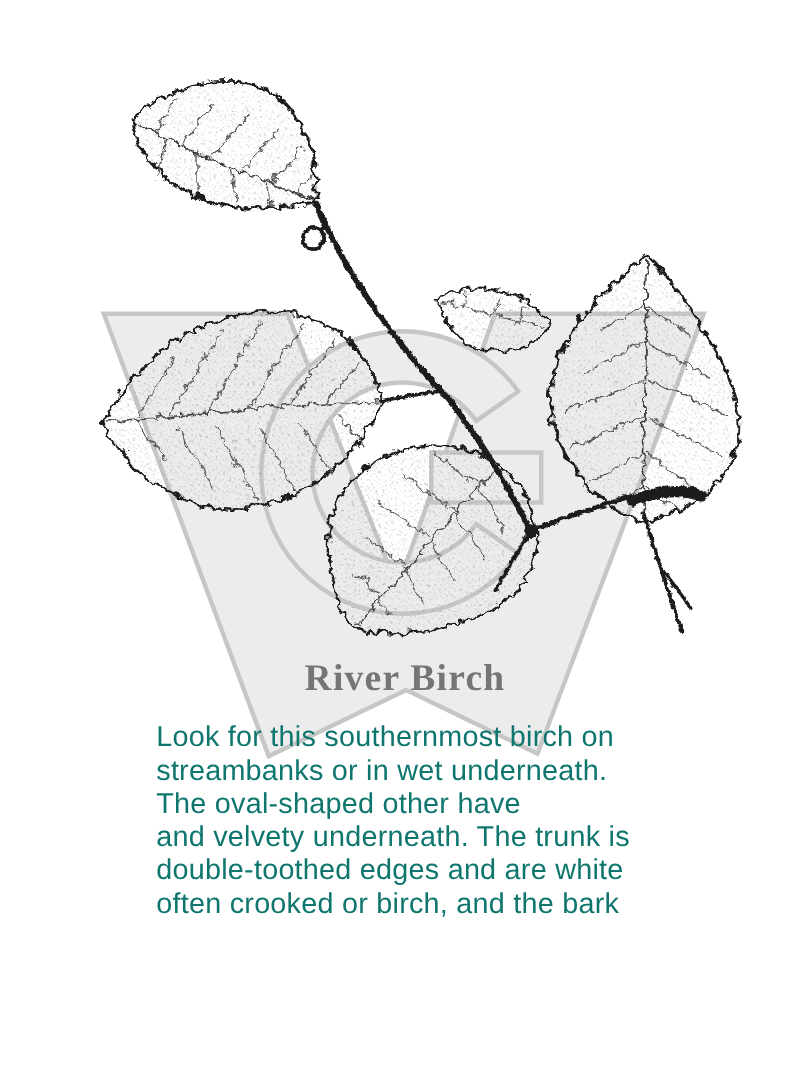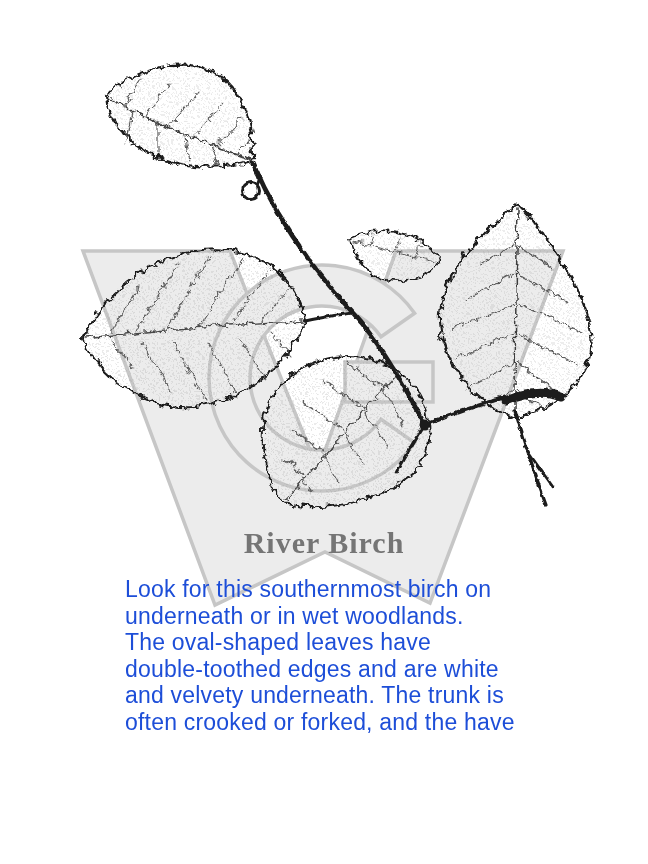--- a/index.html
+++ b/index.html
@@ -8,21 +8,21 @@
     font-family:"Liberation Sans",sans-serif;
   }
   .illo{position:absolute;left:0;top:0;width:648px;height:864px;}
   .title{
     position:absolute;left:0;top:526px;width:648px;text-align:center;
     font-family:"Liberation Serif",serif;font-weight:700;font-size:30px;
     letter-spacing:1px;color:#757575;
   }
   .body-text{
     position:absolute;left:125px;top:576px;width:440px;
-    font-size:23px;line-height:26.6px;color:#1d4ed8;letter-spacing:.2px;
+    font-size:23px;line-height:26.6px;color:#0f766e;letter-spacing:.2px;
   }
   .body-text div{white-space:nowrap;}
 </style>
 </head>
 <body>
 
 <div class="page">
 
   <svg class="illo" viewBox="0 0 648 864" aria-hidden="true">
     <defs>
@@ -89,20 +89,20 @@
       <circle cx="424" cy="424" r="5.5" fill="#1c1c1c" stroke="none"></circle>
       <circle cx="250" cy="190" r="8.5" stroke-width="3"></circle>
       <path stroke-width="3" d="M252,163 C258,170 260,178 256,184"></path>
     </g>
   </svg>
 
   <div class="title">River Birch</div>
 
   <div class="body-text">
     <div>Look for this southernmost birch on</div>
-    <div>underneath or in wet woodlands.</div>
-    <div>The oval-shaped leaves have</div>
+    <div>streambanks or in wet underneath.</div>
+    <div>The oval-shaped other have</div>
+    <div>and velvety underneath. The trunk is</div>
     <div>double-toothed edges and are white</div>
-    <div>and velvety underneath. The trunk is</div>
-    <div>often crooked or forked, and the have</div>
+    <div>often crooked or birch, and the bark</div>
   </div>
 
 </div>
 
 </body></html>

